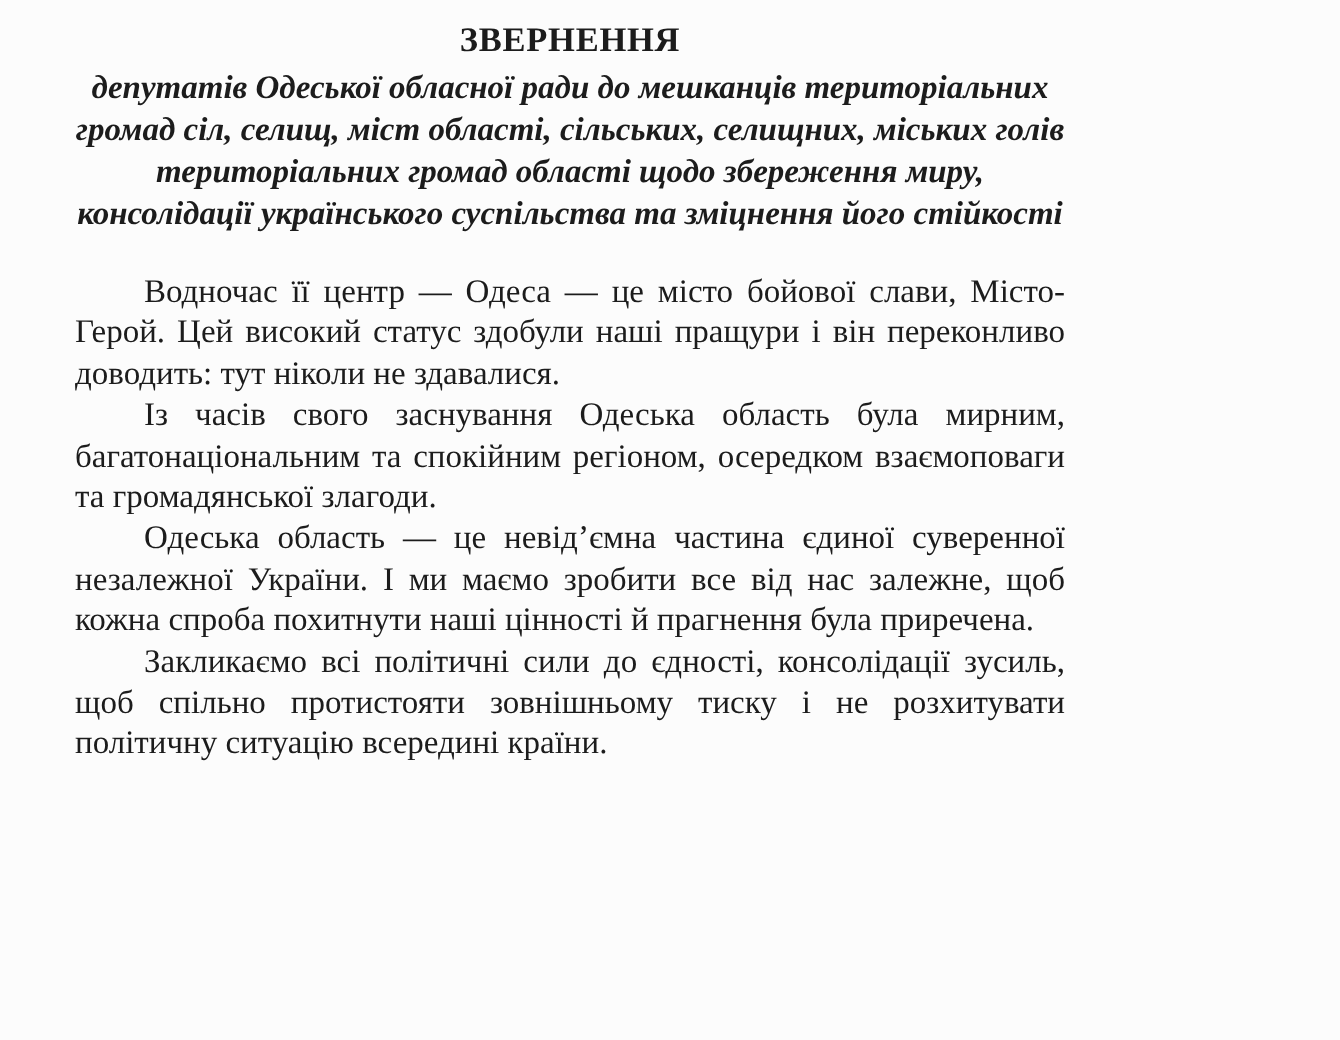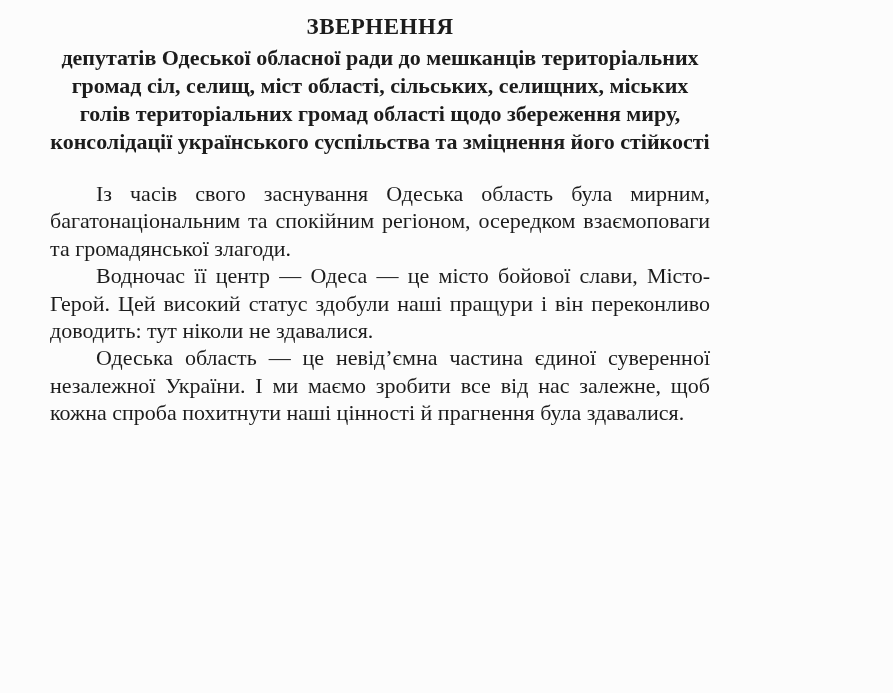--- a/index.html
+++ b/index.html
@@ -33,36 +33,38 @@
     text-align:center;
     line-height:30px;
     letter-spacing:0.5px;
   }
   .doc-subtitle{
     margin:2px 0 24px 0;
     font-size:22px;
     font-weight:bold;
     text-align:center;
     line-height:28px;
+    font-style:italic;
   }
   .doc-body p{
     margin:0;
     font-size:22px;
     line-height:27.4px;
     text-align:justify;
     text-justify:inter-word;
     text-indent:46px;
   }
 </style>
 </head>
 <body>
 
 <div class="doc">
   <h1 class="doc-title">ЗВЕРНЕННЯ</h1>
 
   <h2 class="doc-subtitle">депутатів Одеської обласної ради до мешканців територіальних громад сіл, селищ, міст області, сільських, селищних, міських голів територіальних громад області щодо збереження миру, консолідації українського суспільства та зміцнення його стійкості</h2>
 
   <div class="doc-body">
+    <p>Водночас її центр — Одеса — це місто бойової слави, Місто-Герой. Цей високий статус здобули наші пращури і він переконливо доводить: тут ніколи не здавалися.</p>
     <p>Із часів свого заснування Одеська область була мирним, багатонаціональним та спокійним регіоном, осередком взаємоповаги та громадянської злагоди.</p>
-    <p>Водночас її центр — Одеса — це місто бойової слави, Місто-Герой. Цей високий статус здобули наші пращури і він переконливо доводить: тут ніколи не здавалися.</p>
-    <p>Одеська область — це невід’ємна частина єдиної суверенної незалежної України. І ми маємо зробити все від нас залежне, щоб кожна спроба похитнути наші цінності й прагнення була здавалися.</p>
+    <p>Одеська область — це невід’ємна частина єдиної суверенної незалежної України. І ми маємо зробити все від нас залежне, щоб кожна спроба похитнути наші цінності й прагнення була приречена.</p>
+    <p>Закликаємо всі політичні сили до єдності, консолідації зусиль, щоб спільно протистояти зовнішньому тиску і не розхитувати політичну ситуацію всередині країни.</p>
   </div>
 </div>
 
 </body></html>

